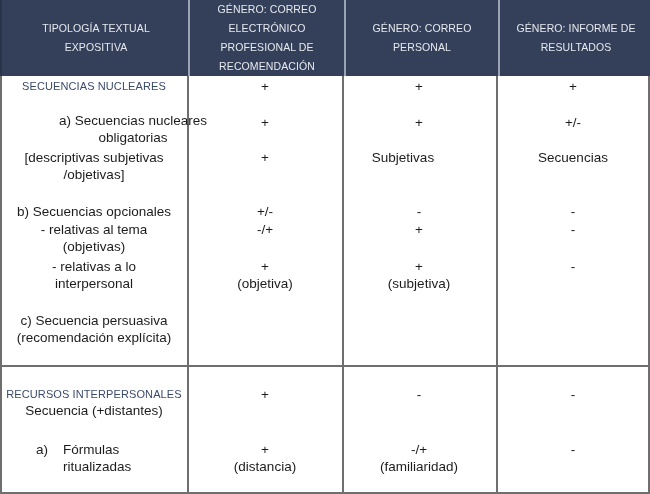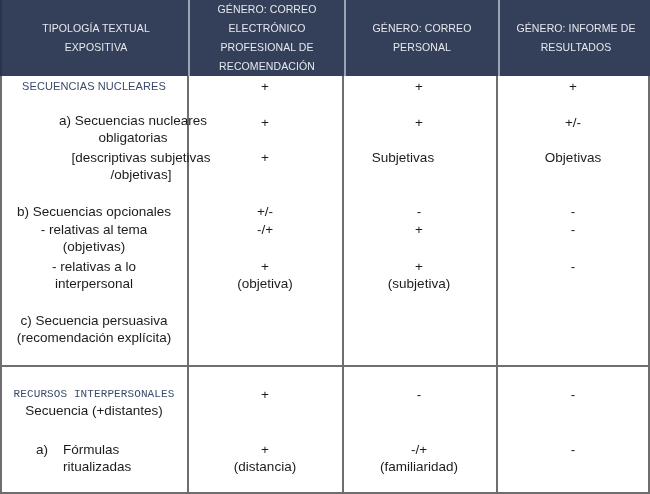--- a/index.html
+++ b/index.html
@@ -81,27 +81,27 @@
     <div class="cell-text" style="left:496px;width:154px;top:78px;">+</div>
 
     <div class="cell-text" style="left:0;width:188px;top:112px;padding-left:39px;">
       <div>a) Secuencias nucleares</div>
       <div>obligatorias</div>
     </div>
     <div class="cell-text" style="left:188px;width:154px;top:114px;">+</div>
     <div class="cell-text" style="left:342px;width:154px;top:114px;">+</div>
     <div class="cell-text" style="left:496px;width:154px;top:114px;">+/-</div>
 
-    <div class="cell-text" style="left:0;width:188px;top:149px;padding-left:47px;">
+    <div class="cell-text" style="left:0;width:188px;top:149px;">
       <div>[descriptivas subjetivas</div>
       <div>/objetivas]</div>
     </div>
     <div class="cell-text" style="left:188px;width:154px;top:149px;">+</div>
     <div class="cell-text" style="left:342px;width:122px;top:149px;">Subjetivas</div>
-    <div class="cell-text" style="left:496px;width:154px;top:149px;">Objetivas</div>
+    <div class="cell-text" style="left:496px;width:154px;top:149px;">Secuencias</div>
 
     <div class="cell-text" style="left:0;width:188px;top:203px;">
       <div>b) Secuencias opcionales</div>
     </div>
     <div class="cell-text" style="left:188px;width:154px;top:203px;">+/-</div>
     <div class="cell-text" style="left:342px;width:154px;top:203px;">-</div>
     <div class="cell-text" style="left:496px;width:154px;top:203px;">-</div>
 
     <div class="cell-text" style="left:0;width:188px;top:221px;">
       <div>- relativas al tema</div>
@@ -127,21 +127,21 @@
       <div>-</div>
     </div>
 
     <div class="cell-text" style="left:0;width:188px;top:312px;">
       <div>c) Secuencia persuasiva</div>
       <div>(recomendación explícita)</div>
     </div>
   </div>
 
   <div>
-    <div class="caps" style="left:0;width:188px;top:385px;font-family:Liberation Mono, monospace;">RECURSOS INTERPERSONALES</div>
+    <div class="caps" style="left:0;width:188px;top:385px;">RECURSOS INTERPERSONALES</div>
 
     <div class="cell-text" style="left:0;width:188px;top:402px;">
       <div>Secuencia (+distantes)</div>
     </div>
     <div class="cell-text" style="left:188px;width:154px;top:386px;">+</div>
     <div class="cell-text" style="left:342px;width:154px;top:386px;">-</div>
     <div class="cell-text" style="left:496px;width:154px;top:386px;">-</div>
 
     <div class="formula" style="left:36px;top:441px;">a)</div>
     <div class="formula" style="left:63px;top:441px;">

